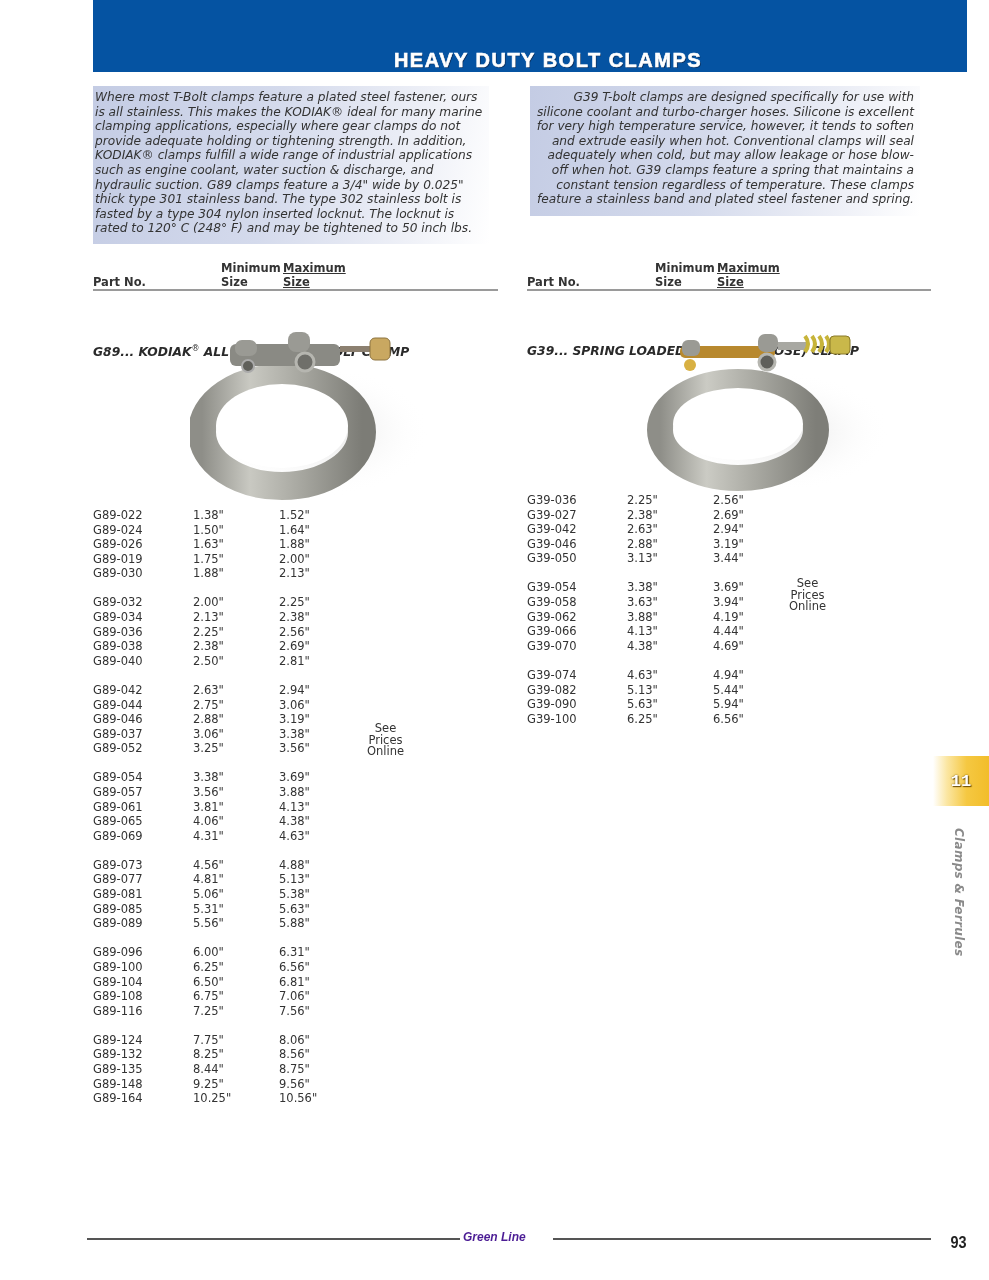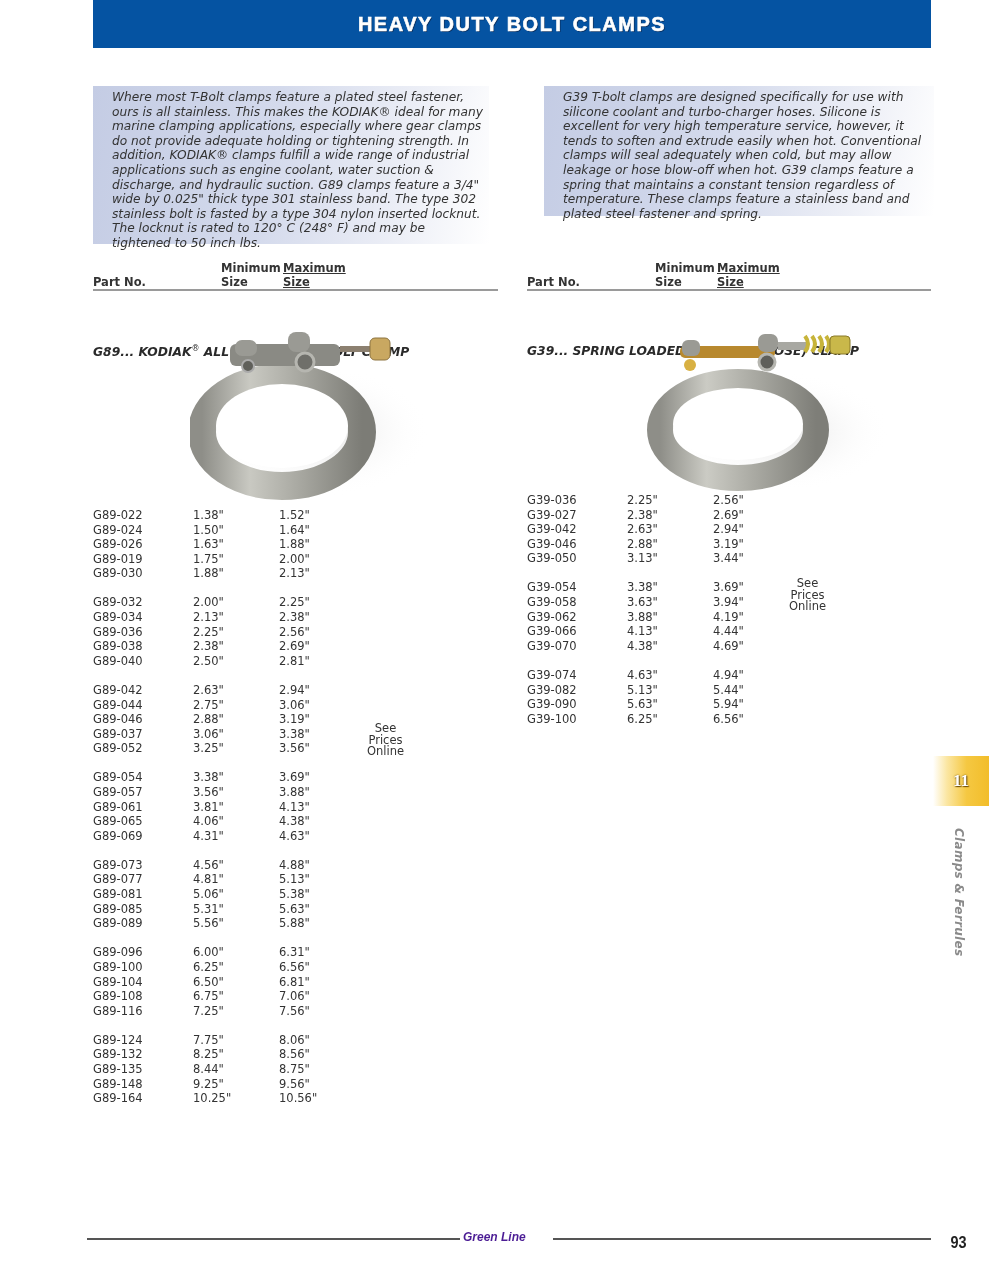--- a/index.html
+++ b/index.html
@@ -1,21 +1,21 @@
 <!DOCTYPE html>
 <html><head>
 <meta charset="utf-8">
 <style>
   html, body { margin: 0; padding: 0; }
   body { width: 989px; height: 1280px; position: relative; background: #ffffff; font-family: "DejaVu Sans", sans-serif; color: #2a2a2a; overflow: hidden; }
-  .title-bar { position: absolute; left: 93px; top: 0; width: 838px; height: 48px; background: #0553a2; display: flex; align-items: center; justify-content: center; }
+  .title-bar { position: absolute; left: 93px; top: 0; width: 838px; height: 72px; background: #0553a2; display: flex; align-items: flex-end; justify-content: center; padding-left: 36px; }
   .title-bar span { color: #ffffff; font-family: "Liberation Sans", sans-serif; font-weight: 900; font-size: 20px; letter-spacing: 1.5px; text-shadow: 1px 1px 0 #0a2e5c; -webkit-text-stroke: 0.6px #ffffff; }
-  .intro { position: absolute; font-style: italic; font-size: 12.2px; line-height: 14.6px; color: #333; padding: 4px 6px 6px 19px; box-sizing: border-box; background: linear-gradient(100deg, #c4cce4 0%, #d4daec 45%, #eef0f7 80%, #ffffff 100%); font-family: "DejaVu Sans", sans-serif; }
+  .intro { position: absolute; font-style: italic; font-size: 12.2px; line-height: 14.6px; color: #333; padding: 4px 6px 6px 2px; box-sizing: border-box; background: linear-gradient(100deg, #c4cce4 0%, #d4daec 45%, #eef0f7 80%, #ffffff 100%); font-family: "DejaVu Sans", sans-serif; }
   .intro.left { left: 93px; top: 86px; width: 396px; height: 158px; }
-  .intro.right { left: 544px; top: 86px; width: 390px; height: 130px; }
+  .intro.right { left: 530px; top: 86px; width: 390px; height: 130px; text-align: right; }
   .col-head { position: absolute; font-family: "DejaVu Sans", sans-serif; font-weight: bold; font-size: 11.5px; line-height: 14px; color: #333; border-bottom: 2px solid #9a9a9a; height: 30px; }
   .col-head.left { left: 93px; top: 259px; width: 405px; }
   .col-head.right { left: 527px; top: 259px; width: 404px; }
   .col-head .h { position: absolute; bottom: 0; }
   .col-head .h1 { left: 0; }
   .col-head .h2 { left: 100px; margin-left: 28px; }
   .col-head .h3 { left: 190px; text-decoration: underline; }
   .sec-title { position: absolute; font-style: italic; font-weight: bold; font-size: 12.3px; color: #2a2a2a; font-family: "DejaVu Sans", sans-serif; white-space: nowrap; margin-top: 40px; }
   .sec-title.left { left: 93px; top: 304px; }
   .sec-title.right { left: 527px; top: 304px; }
@@ -29,21 +29,21 @@
   .group { margin-bottom: 14.5px; }
   .row { height: 14.6px; line-height: 14.6px; position: relative; width: 260px; text-align: center; }
   .row .c1 { position: absolute; left: 0; }
   .row .c2 { position: absolute; left: 100px; }
   .row .c3 { position: absolute; left: 186px; }
   .see-prices { position: absolute; font-size: 11.5px; line-height: 11.5px; text-align: center; color: #333; font-family: "DejaVu Sans", sans-serif; }
   .see-prices.left { left: 358px; top: 723px; width: 55px; }
   .see-prices.right { left: 780px; top: 578px; width: 55px; }
   .see-prices div { display: block; }
   .tab { position: absolute; left: 933px; top: 756px; width: 56px; height: 50px; background: linear-gradient(90deg, #ffffff 0%, #fbe6a2 25%, #f5c842 60%, #f2bd2a 100%); display: flex; align-items: center; justify-content: center; }
-  .tab span { color: #ffffff; font-weight: 900; font-size: 17px; font-family: Liberation Serif, serif; text-shadow: 0 0 2px #7a5a10, 1px 1px 1px #6a4a00; }
+  .tab span { color: #ffffff; font-weight: 900; font-size: 17px; font-family: Liberation Mono, monospace; text-shadow: 0 0 2px #7a5a10, 1px 1px 1px #6a4a00; }
   .side-label { position: absolute; left: 952px; top: 828px; width: 14px; height: 125px; }
   .side-label span { position: absolute; left: 0; top: 0; transform-origin: 0 0; transform: translate(14px, 0) rotate(90deg); white-space: nowrap; font-style: italic; font-weight: bold; font-size: 12px; color: #8a8a8a; font-family: "DejaVu Sans", sans-serif; letter-spacing: 0.3px; }
   .footer-line { position: absolute; top: 1238px; height: 1.5px; background: #555; }
   .footer-line.l { left: 87px; width: 373px; }
   .footer-line.r { left: 553px; width: 378px; }
   .footer-brand { position: absolute; left: 463px; top: 1230px; font-style: italic; font-weight: bold; font-size: 12px; color: #4c1d95; font-family: "Liberation Sans", sans-serif; }
   .page-num { position: absolute; left: 949px; top: 1233px; font-weight: bold; font-size: 17px; color: #222; font-family: "Liberation Sans", sans-serif; transform: scaleX(0.85); }
 </style>
 </head>
 <body>

